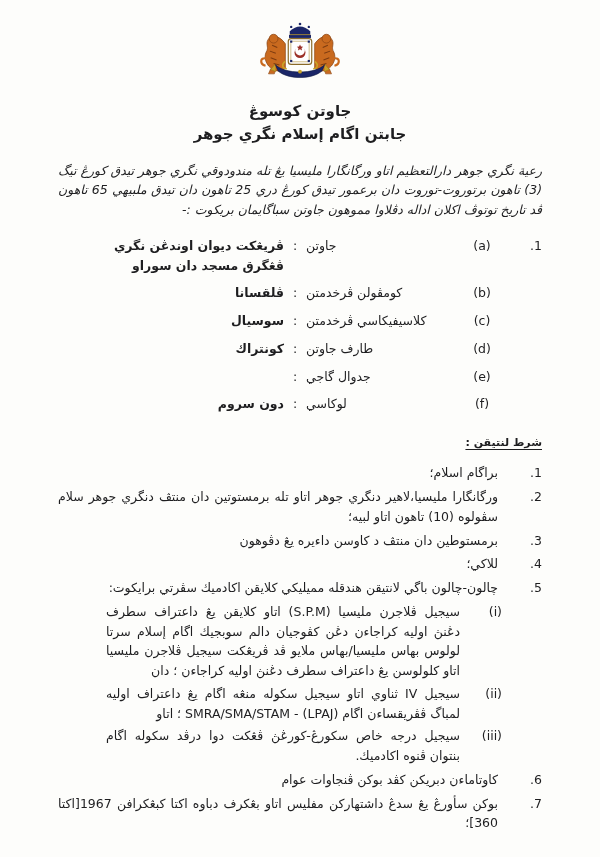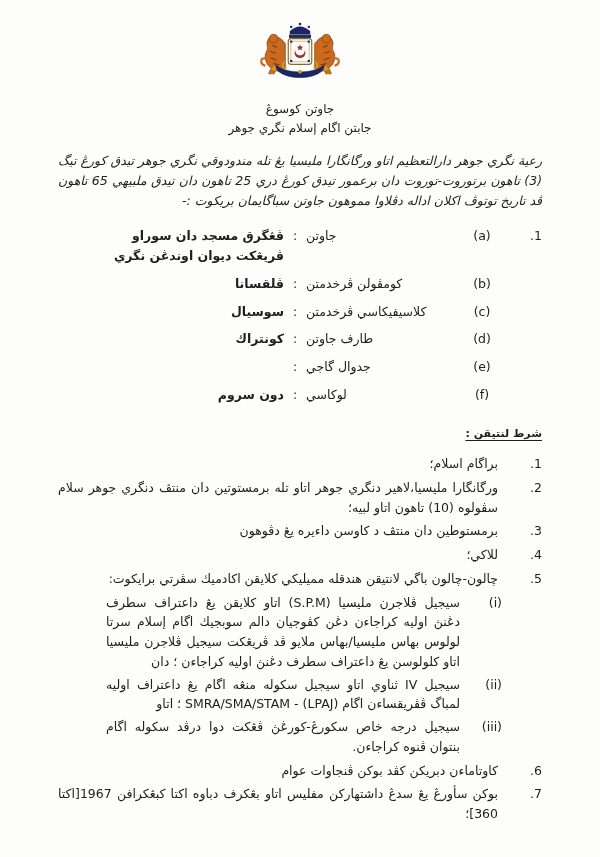--- a/index.html
+++ b/index.html
@@ -17,22 +17,22 @@
     padding:20px 58px 14px 58px;
     direction:rtl;
     overflow:hidden;
     font-size:12.5px;
     line-height:1.58;
   }
   
   .doc-header{text-align:center;direction:rtl;}
   .crest{display:block;margin:0 auto 6px auto;}
   .doc-title{
-    font-weight:normal;
-    font-size:12px;
+    font-weight:bold;
+    font-size:15px;
     line-height:1.55;
   }
   
   .intro{
     margin:14px 0 0 0;
     text-align:justify;
     text-justify:inter-word;
     font-style:italic;
   }
   
@@ -142,22 +142,22 @@
   <p class="intro">رعية نگري جوهر دارالتعظيم اتاو ورگانگارا مليسيا يڠ تله مندودوقي نگري جوهر تيدق كورڠ تيگ (3) تاهون برتوروت-توروت دان برعمور تيدق كورڠ دري 25 تاهون دان تيدق ملبيهي 65 تاهون ڤد تاريخ توتوڤ اكلان  اداله دڤلاوا مموهون جاوتن سباگايمان بريكوت :-</p>
 
   <div class="job-grid">
 
     <div class="job-row">
       <div class="cell cell-num">1.</div>
       <div class="cell cell-letter">(a)</div>
       <div class="cell cell-label">جاوتن</div>
       <div class="cell cell-colon">:</div>
       <div class="cell cell-value">
+        <div>ڤريڠكت ديوان اوندڠن نگري</div>
         <div>ڤڠگرق مسجد دان سوراو</div>
-        <div>ڤريڠكت ديوان اوندڠن نگري</div>
       </div>
     </div>
     <div class="row-space"></div>
 
     <div class="job-row">
       <div class="cell cell-num"></div>
       <div class="cell cell-letter">(b)</div>
       <div class="cell cell-label">كومڤولن ڤرخدمتن</div>
       <div class="cell cell-colon">:</div>
       <div class="cell cell-value">ڤلقسانا</div>
@@ -234,21 +234,21 @@
       <div class="sub-item">
         <div class="sub-num">(i)</div>
         <div class="sub-text">سيجيل ڤلاجرن مليسيا (S.P.M) اتاو كلايقن يڠ داعتراف سطرف دڠنڽ اوليه كراجاءن دڠن كڤوجيان دالم سوبجيك اگام إسلام سرتا لولوس بهاس مليسيا/بهاس ملايو ڤد ڤريڠكت سيجيل ڤلاجرن مليسيا اتاو كلولوسن يڠ داعتراف سطرف دڠنڽ اوليه كراجاءن ؛ دان</div>
       </div>
       <div class="sub-item">
         <div class="sub-num">(ii)</div>
         <div class="sub-text">سيجيل IV ثناوي اتاو سيجيل سكوله منڠه اگام يڠ داعتراف اوليه لمباگ ڤڤريقساءن اگام (LPAJ) - SMRA/SMA/STAM ؛ اتاو</div>
       </div>
       <div class="sub-item">
         <div class="sub-num">(iii)</div>
-        <div class="sub-text">سيجيل درجه خاص سكورڠ-كورڠڽ ڤڠكت دوا درڤد سكوله اگام بنتوان ڤنوه كراجاءن.</div>
+        <div class="sub-text">سيجيل درجه خاص سكورڠ-كورڠڽ ڤڠكت دوا درڤد سكوله اگام بنتوان ڤنوه اكادميك.</div>
       </div>
     </div>
 
     <div class="cond-item">
       <div class="cond-num">6.</div>
       <div class="cond-text">كاوتاماءن دبريكن كڤد بوكن ڤنجاوات عوام</div>
     </div>
 
     <div class="cond-item">
       <div class="cond-num">7.</div>

